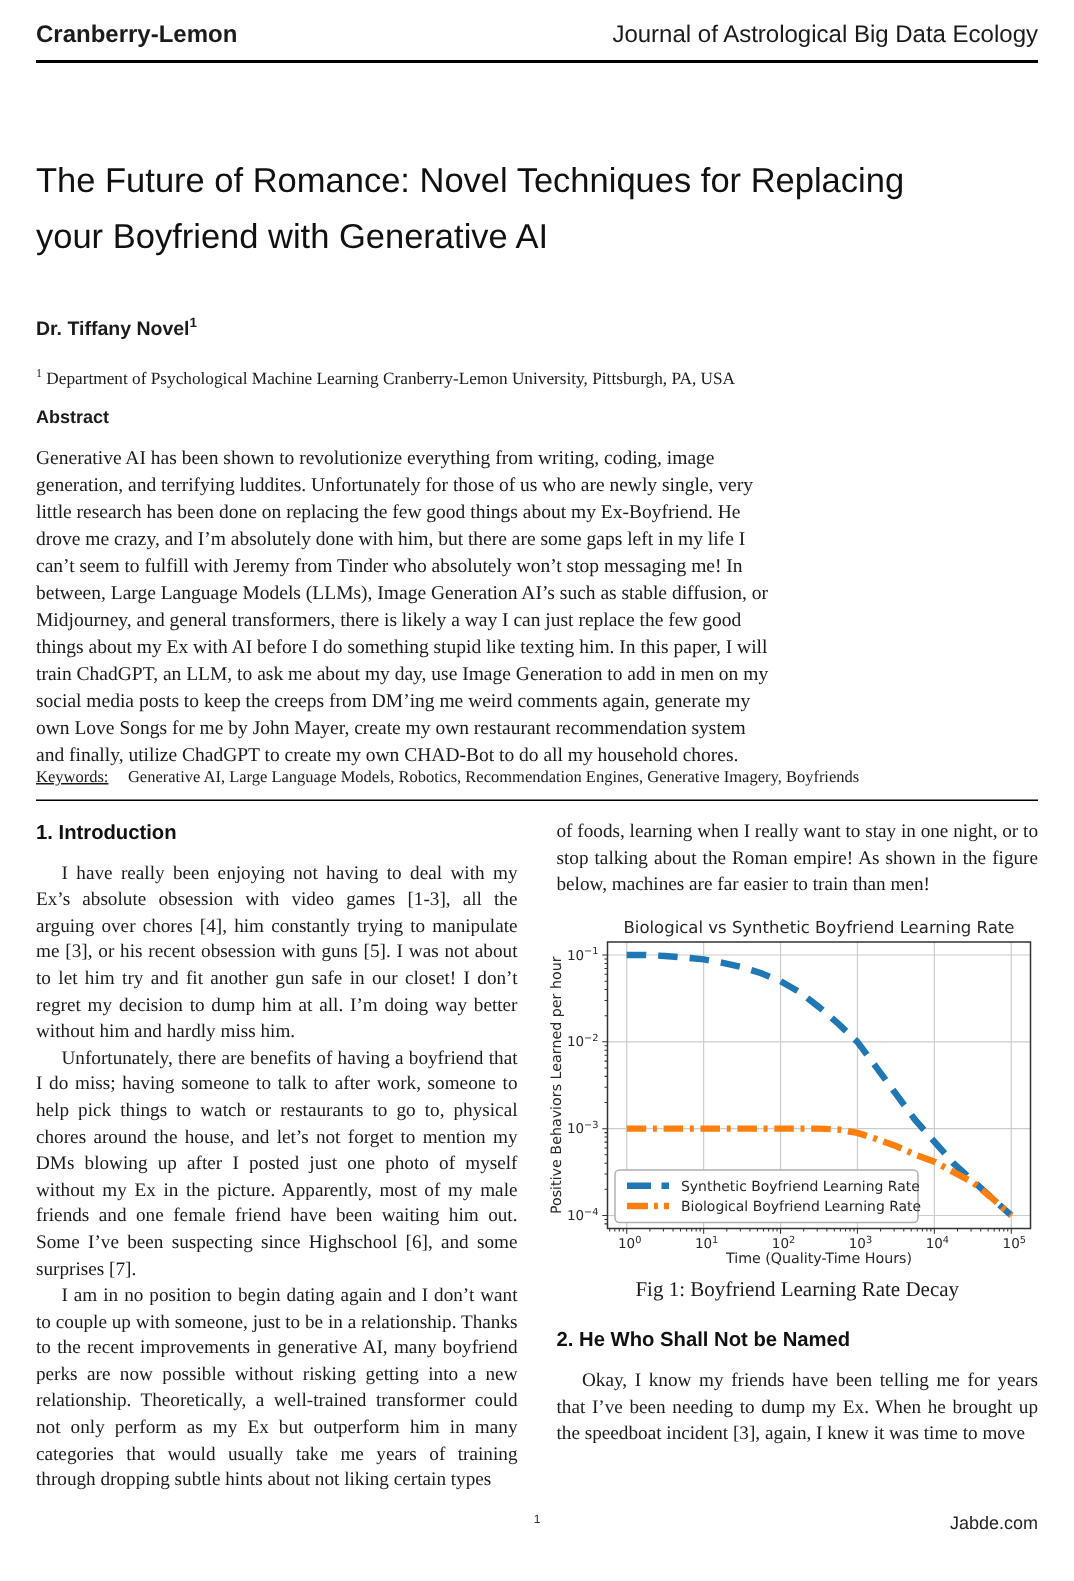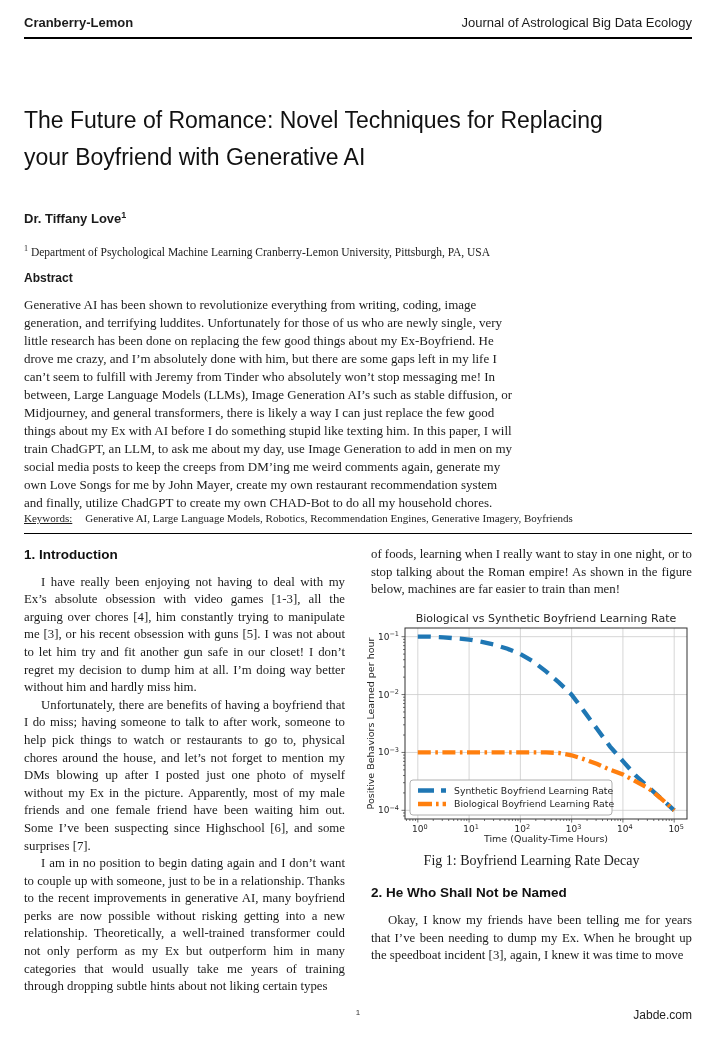--- a/index.html
+++ b/index.html
@@ -4,21 +4,21 @@
 <style>
   html,body{margin:0;padding:0;background:#888;}
   .page{
     position:relative; width:716px; height:1054px; background:#ffffff;
     margin:0 auto; overflow:hidden; color:#1b1b1b;
   }
   
   .hdr{
     position:absolute; top:15px; left:24px; right:24px;
     display:flex; justify-content:space-between; align-items:flex-end;
-    font-family:"Liberation Sans",sans-serif; font-size:13px;
+    font-family:"Liberation Sans",sans-serif; font-size:16px;
     border-bottom:2px solid #000; padding-bottom:7px;
   }
   .hdr-left{font-weight:bold;}
   .hdr-right{font-weight:normal;}
   
   .title{
     position:absolute; top:102px; left:24px; width:612px;
     font-family:"Liberation Sans",sans-serif; font-size:23px; line-height:37px;
     color:#111;
   }
@@ -87,21 +87,21 @@
 
 <div class="page">
 
   <div class="hdr">
     <span class="hdr-left">Cranberry-Lemon</span>
     <span class="hdr-right">Journal of Astrological Big Data Ecology</span>
   </div>
 
   <div class="title">The Future of Romance: Novel Techniques for Replacing your Boyfriend with Generative AI</div>
 
-  <div class="author"><span>Dr. Tiffany Love</span><sup>1</sup></div>
+  <div class="author"><span>Dr. Tiffany Novel</span><sup>1</sup></div>
 
   <div class="affil"><sup>1</sup><span> Department of Psychological Machine Learning Cranberry-Lemon University, Pittsburgh, PA, USA</span></div>
 
   <div class="abs-h">Abstract</div>
   <div class="abs-body">Generative AI has been shown to revolutionize everything from writing, coding, image generation, and terrifying luddites. Unfortunately for those of us who are newly single, very little research has been done on replacing the few good things about my Ex-Boyfriend. He drove me crazy, and I’m absolutely done with him, but there are some gaps left in my life I can’t seem to fulfill with Jeremy from Tinder who absolutely won’t stop messaging me! In between, Large Language Models (LLMs), Image Generation AI’s such as stable diffusion, or Midjourney, and general transformers, there is likely a way I can just replace the few good things about my Ex with AI before I do something stupid like texting him. In this paper, I will train ChadGPT, an LLM, to ask me about my day, use Image Generation to add in men on my social media posts to keep the creeps from DM’ing me weird comments again, generate my own Love Songs for me by John Mayer, create my own restaurant recommendation system and finally, utilize ChadGPT to create my own CHAD-Bot to do all my household chores.</div>
 
   <div class="kw">
     <span class="kw-label">Keywords:</span><span class="kw-list">Generative AI, Large Language Models, Robotics, Recommendation Engines, Generative Imagery, Boyfriends</span>
   </div>
   <div class="kw-rule"></div>

